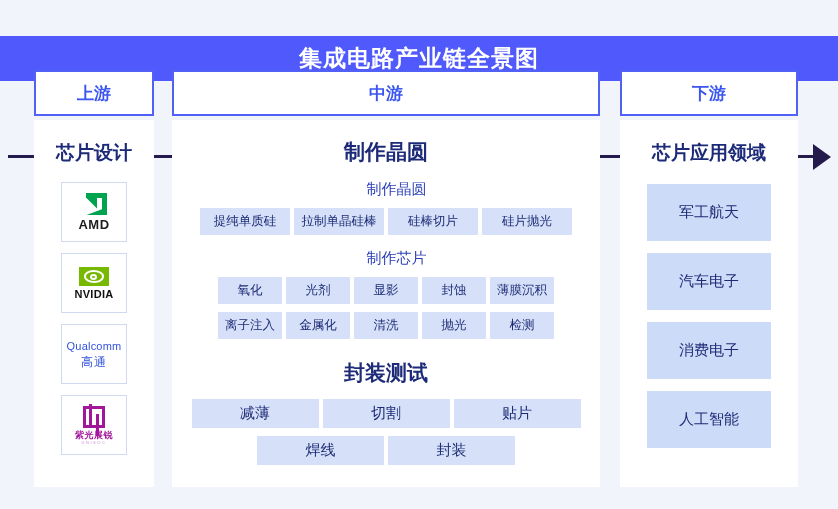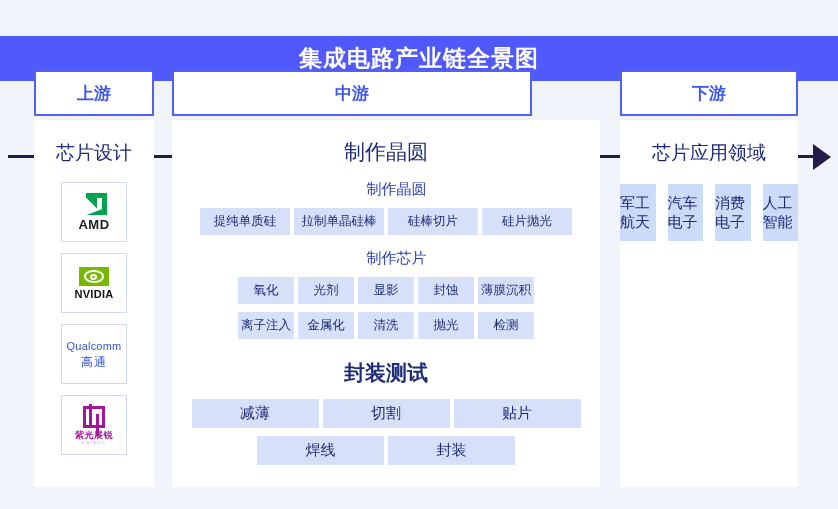--- a/index.html
+++ b/index.html
@@ -29,21 +29,21 @@
     position:absolute;top:85px;height:3px;background:#241a4b;
   }
   .stage-box{
     position:absolute;top:0;height:46px;
     background:#ffffff;border:2px solid #5161f5;
     box-sizing:border-box;
     display:flex;align-items:center;justify-content:center;
   }
   .stage-label{color:#3a55f0;font-size:17px;font-weight:bold;}
   .s-up{left:34px;width:120px;}
-  .s-mid{left:172px;width:360px;}
+  .s-mid{left:172px;width:428px;}
   .s-down{left:620px;width:178px;}
   .c0{left:8px;width:26px;}
   .c1{left:154px;width:18px;}
   .c2{left:600px;width:20px;}
   .c3{left:798px;width:18px;}
   .arrow-head{
     position:absolute;left:813px;top:74px;
     width:0;height:0;
     border-top:13px solid transparent;
     border-bottom:13px solid transparent;
@@ -52,21 +52,21 @@
 
   
   .col{
     position:absolute;top:120px;background:#ffffff;box-sizing:border-box;
   }
   .col-left{left:34px;width:120px;height:367px;}
   .col-mid{left:172px;width:428px;height:367px;}
   .col-right{left:620px;width:178px;height:367px;}
 
   .col-head{
-    text-align:center;color:#1c2a78;font-weight:normal;
+    text-align:center;color:#1c2a78;font-weight:bold;
     font-size:19px;margin-top:20px;
   }
   .col-head.mid{font-size:21px;margin-top:18px;}
 
   
   .logo-list{margin-top:16px;display:flex;flex-direction:column;align-items:center;gap:11px;}
   .logo-card{
     width:66px;height:60px;border:1px solid #cfd9f0;background:#ffffff;
     box-sizing:border-box;display:flex;align-items:center;justify-content:center;
   }
@@ -108,29 +108,29 @@
   }
   .tag-row{
     display:flex;justify-content:center;gap:4px;margin-bottom:8px;padding:0 16px;
   }
   .tag{
     background:#d6e1f9;color:#1d2b75;font-size:12.5px;
     display:flex;align-items:center;justify-content:center;
     height:27px;box-sizing:border-box;white-space:nowrap;
   }
   .row-a .tag{width:90px;}
-  .row-b .tag{width:56px;}
+  .row-b .tag{width:64px;}
   .row-c .tag{width:127px;height:29px;font-size:15px;}
 
   .mid-head2{
     text-align:center;color:#1c2a78;font-weight:bold;font-size:21px;margin-top:20px;
   }
 
   
-  .app-list{margin-top:18px;display:flex;align-items:center;gap:12px;}
+  .app-list{margin-top:18px;display:flex;flex-direction:column;align-items:center;gap:12px;}
   .app-item{
     width:124px;height:57px;background:#ccdbf7;color:#1d2b75;font-size:15px;
     display:flex;align-items:center;justify-content:center;
   }
 </style>
 </head>
 <body>
 
 <div class="page">
 

